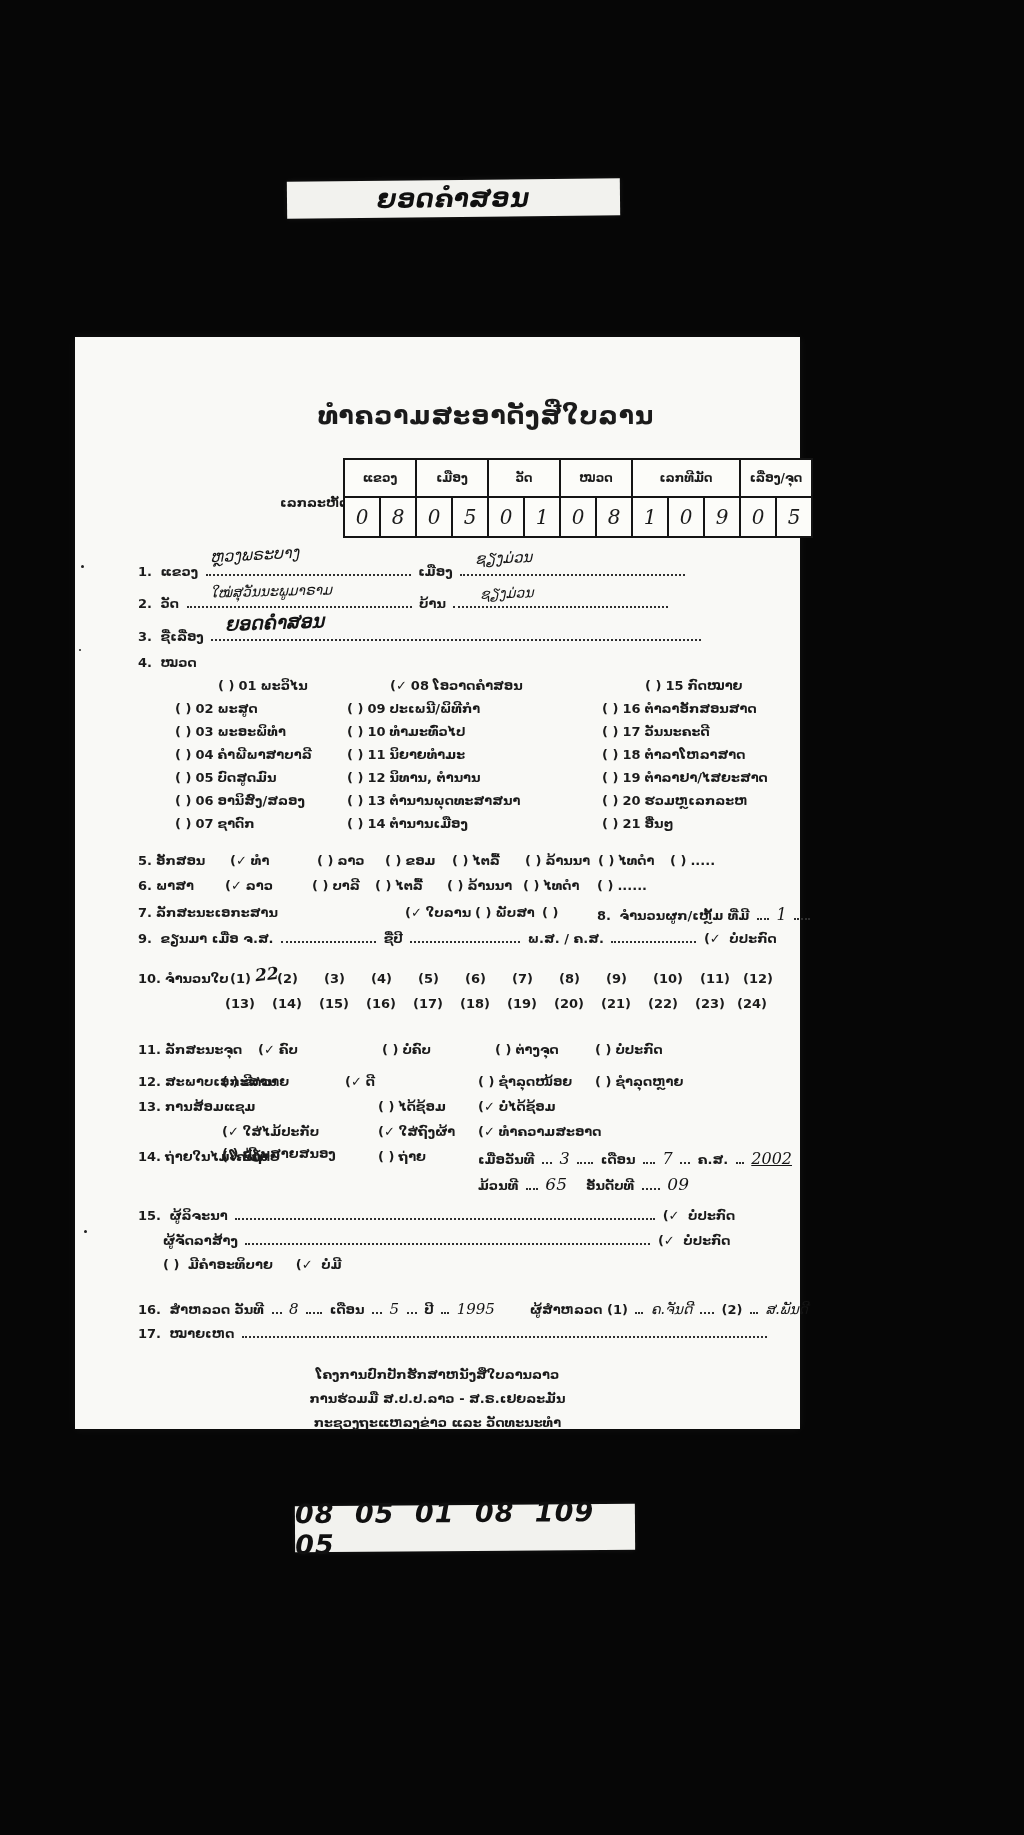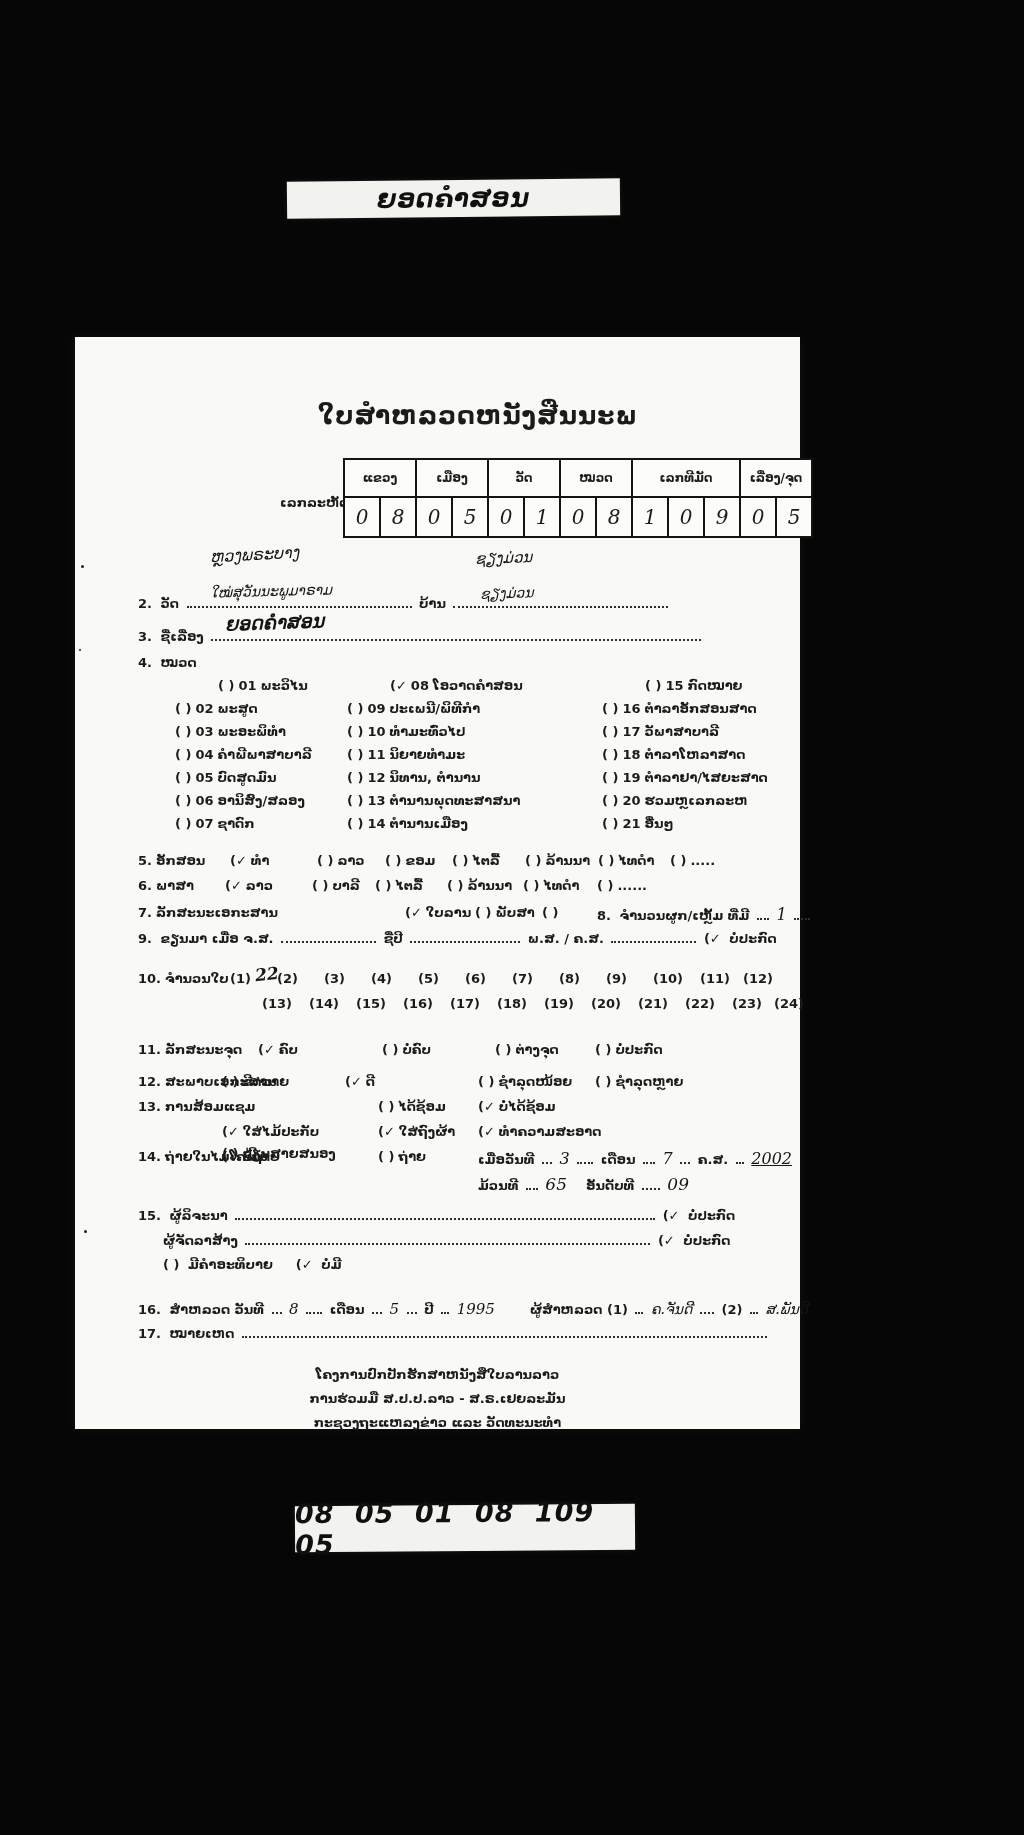--- a/index.html
+++ b/index.html
@@ -47,21 +47,21 @@
 </style>
 </head>
 <body>
 
 <div class="strip" id="top-strip">
   <span class="t">ຍອດຄຳສອນ</span>
 </div>
 
 <div id="page">
 
-  <div id="form-title">ໃບສຳຫລວດຫນັງສືນນະພ</div>
+  <div id="form-title">ທຳຄວາມສະອາດັງສືໃບລານ</div>
 
   <div id="code-label">ເລກລະຫັດ</div>
   <div id="code-table">
     <div class="ctg">
       <div class="cth">ແຂວງ</div>
       <div class="ctr">
         <div class="ctc">0</div>
         <div class="ctc">8</div>
       </div>
     </div>
@@ -96,20 +96,27 @@
     </div>
     <div class="ctg">
       <div class="cth">ເລື່ອງ/ຈຸດ</div>
       <div class="ctr">
         <div class="ctc">0</div>
         <div class="ctc">5</div>
       </div>
     </div>
   </div>
 
+  <div class="ln" style="left:63px;top:226px;">
+    <span class="num">1.</span>
+    <span>ແຂວງ</span>
+    <span class="d" style="width:205px;"></span>
+    <span>ເມືອງ</span>
+    <span class="d" style="width:225px;"></span>
+  </div>
   <span class="hwabs" style="left:135px;top:208px;font-size:16px;transform:rotate(-3deg);">ຫຼວງພຣະບາງ</span>
   <span class="hwabs" style="left:400px;top:212px;font-size:15px;transform:rotate(-2deg);">ຊຽງມ່ວນ</span>
 
   <div class="ln" style="left:63px;top:258px;">
     <span class="num">2.</span>
     <span>ວັດ</span>
     <span class="d" style="width:225px;"></span>
     <span>ບ້ານ</span>
     <span class="d" style="width:215px;"></span>
   </div>
@@ -134,21 +141,21 @@
     <span class="o" style="left:527px;"><span class="mk">( )</span><span class="num">15</span><span>ກົດໝາຍ</span></span>
   </div>
   <div class="row" style="top:364px;">
     <span class="o" style="left:100px;"><span class="mk">( )</span><span class="num">02</span><span>ພະສູດ</span></span>
     <span class="o" style="left:272px;"><span class="mk">( )</span><span class="num">09</span><span>ປະເພນີ/ພິທີກຳ</span></span>
     <span class="o" style="left:527px;"><span class="mk">( )</span><span class="num">16</span><span>ຕຳລາອັກສອນສາດ</span></span>
   </div>
   <div class="row" style="top:387px;">
     <span class="o" style="left:100px;"><span class="mk">( )</span><span class="num">03</span><span>ພະອະພິທຳ</span></span>
     <span class="o" style="left:272px;"><span class="mk">( )</span><span class="num">10</span><span>ທຳມະທົ່ວໄປ</span></span>
-    <span class="o" style="left:527px;"><span class="mk">( )</span><span class="num">17</span><span>ວັພາສາບາລີ</span></span>
+    <span class="o" style="left:527px;"><span class="mk">( )</span><span class="num">17</span><span>ວັນນະຄະດີ</span></span>
   </div>
   <div class="row" style="top:410px;">
     <span class="o" style="left:100px;"><span class="mk">( )</span><span class="num">04</span><span>ຄຳພີພາສາບາລີ</span></span>
     <span class="o" style="left:272px;"><span class="mk">( )</span><span class="num">11</span><span>ນິຍາຍທຳມະ</span></span>
     <span class="o" style="left:527px;"><span class="mk">( )</span><span class="num">18</span><span>ຕຳລາໂຫລາສາດ</span></span>
   </div>
   <div class="row" style="top:433px;">
     <span class="o" style="left:100px;"><span class="mk">( )</span><span class="num">05</span><span>ບົດສູດມົນ</span></span>
     <span class="o" style="left:272px;"><span class="mk">( )</span><span class="num">12</span><span>ນິທານ, ຕຳນານ</span></span>
     <span class="o" style="left:527px;"><span class="mk">( )</span><span class="num">19</span><span>ຕຳລາຢາ/ໄສຍະສາດ</span></span>
@@ -220,21 +227,21 @@
     <span class="o" style="left:343px;">(5)</span>
     <span class="o" style="left:390px;">(6)</span>
     <span class="o" style="left:437px;">(7)</span>
     <span class="o" style="left:484px;">(8)</span>
     <span class="o" style="left:531px;">(9)</span>
     <span class="o" style="left:578px;">(10)</span>
     <span class="o" style="left:625px;">(11)</span>
     <span class="o" style="left:668px;">(12)</span>
   </div>
   <span class="hwabs" style="left:180px;top:627px;font-size:17px;font-weight:bold;transform:rotate(-6deg);">22</span>
-  <div class="row" style="top:659px;margin-left:37px;">
+  <div class="row" style="top:659px;">
     <span class="o" style="left:150px;">(13)</span>
     <span class="o" style="left:197px;">(14)</span>
     <span class="o" style="left:244px;">(15)</span>
     <span class="o" style="left:291px;">(16)</span>
     <span class="o" style="left:338px;">(17)</span>
     <span class="o" style="left:385px;">(18)</span>
     <span class="o" style="left:432px;">(19)</span>
     <span class="o" style="left:479px;">(20)</span>
     <span class="o" style="left:526px;">(21)</span>
     <span class="o" style="left:573px;">(22)</span>

